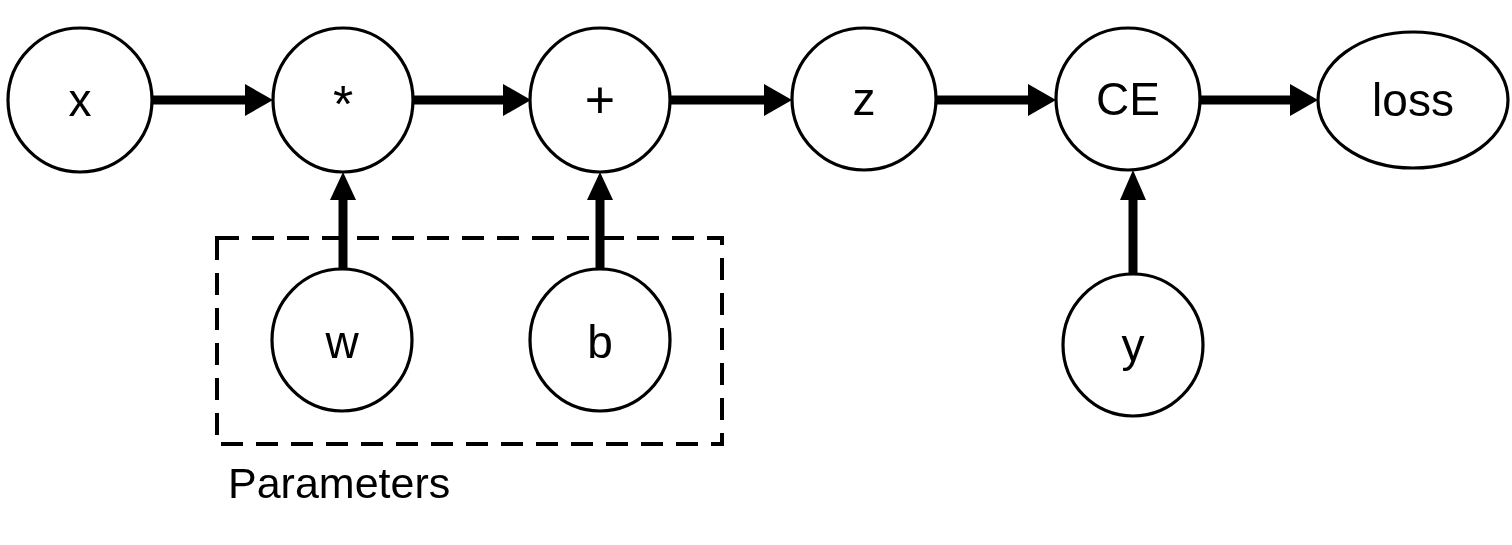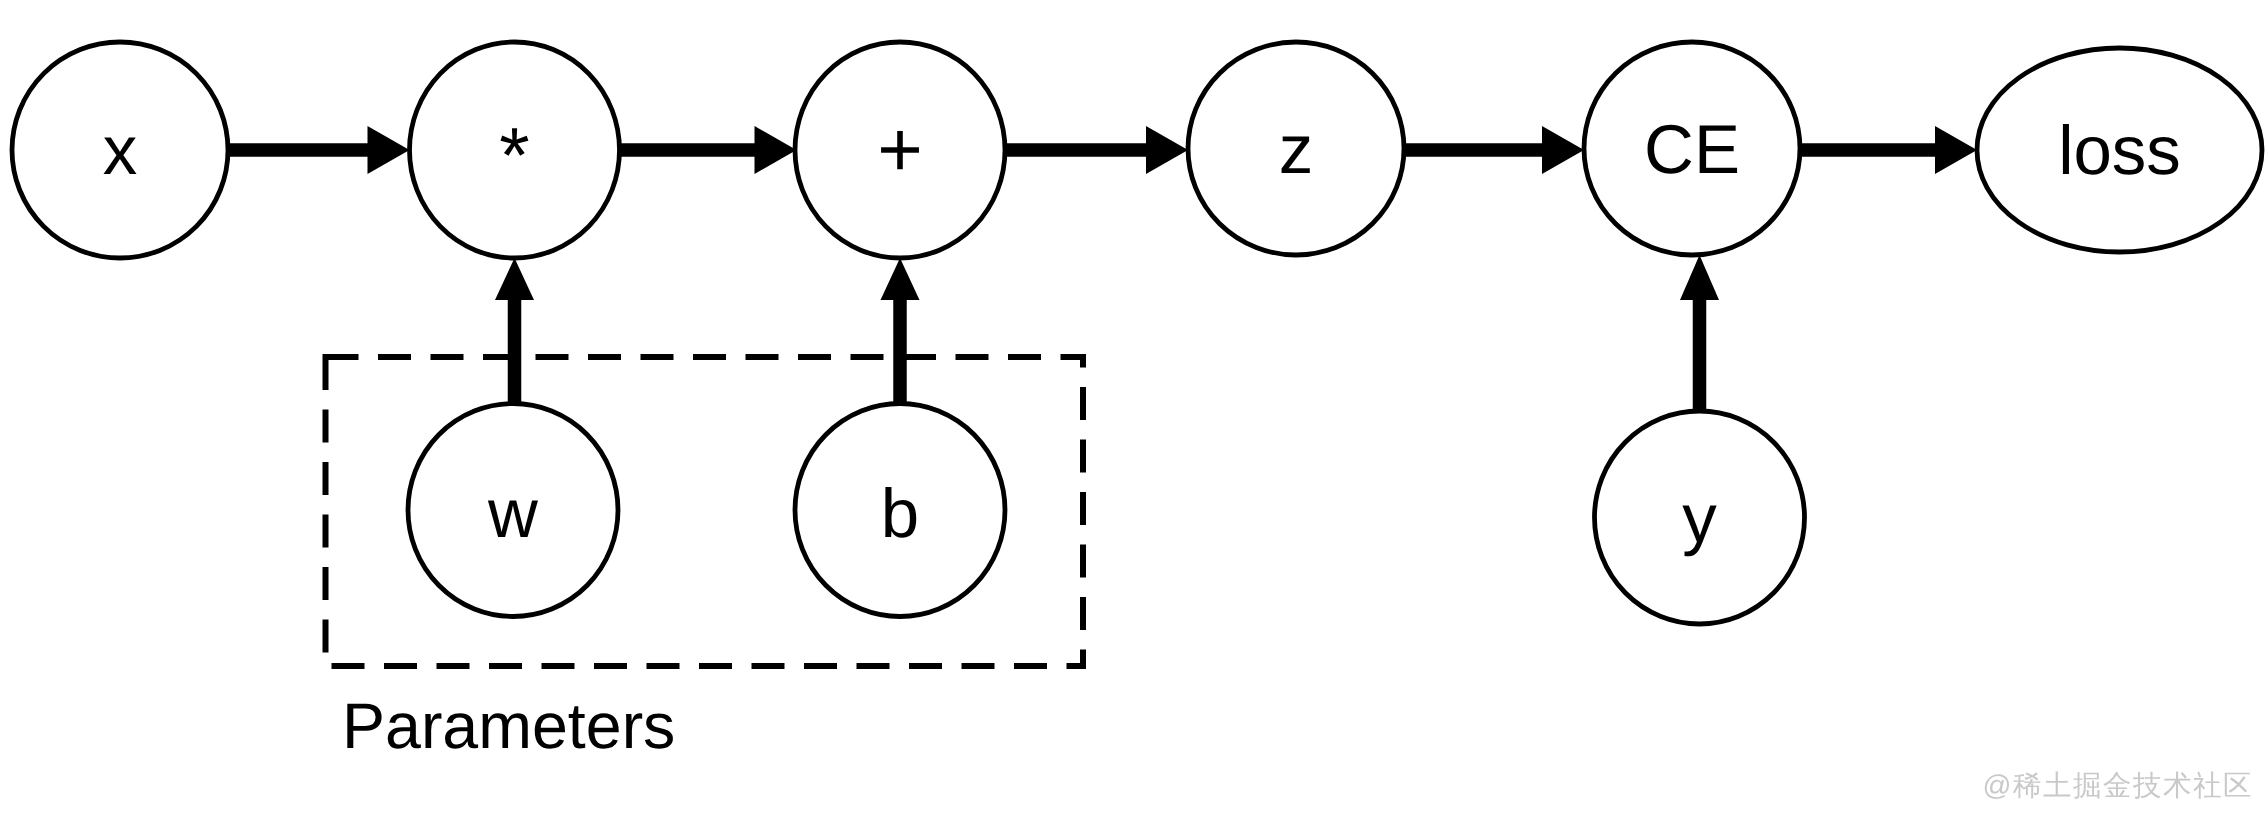--- a/index.html
+++ b/index.html
@@ -165,15 +165,14 @@
 
     <g>
       <ellipse class="node-shape" cx="1133" cy="345" rx="70" ry="71"></ellipse>
       <text class="node-label" x="1133" y="345">y</text>
     </g>
 
     <text class="group-caption" x="228" y="487">Parameters</text>
 
   </svg>
 
-  <div class="watermark">@稀土掘金技术社区</div>
 
 </div>
 
 </body></html>

